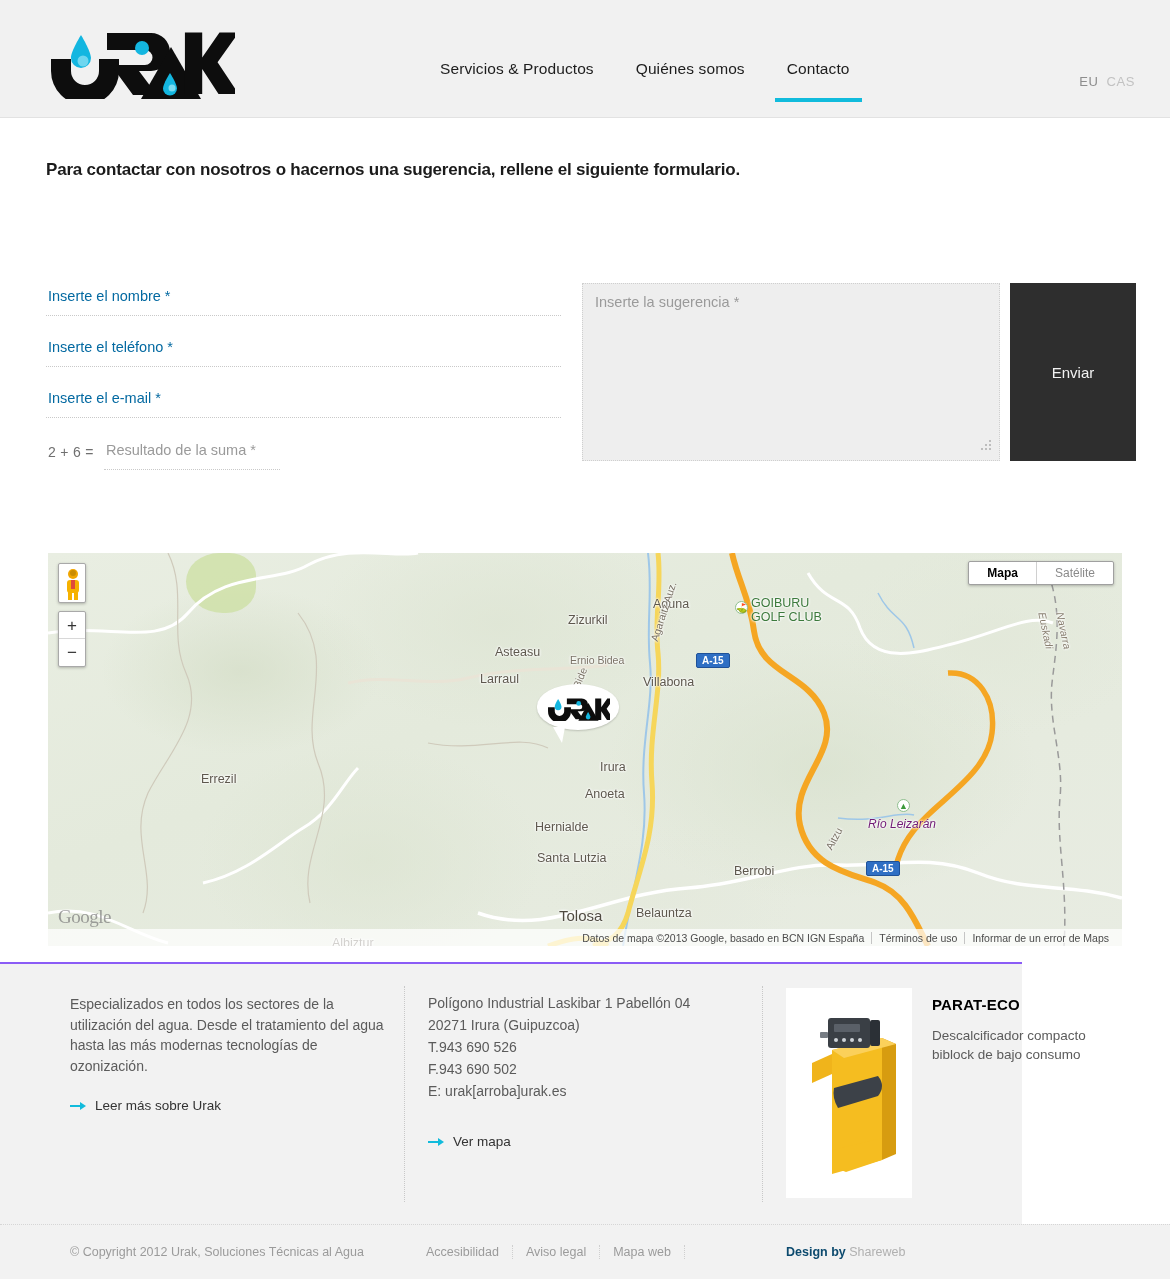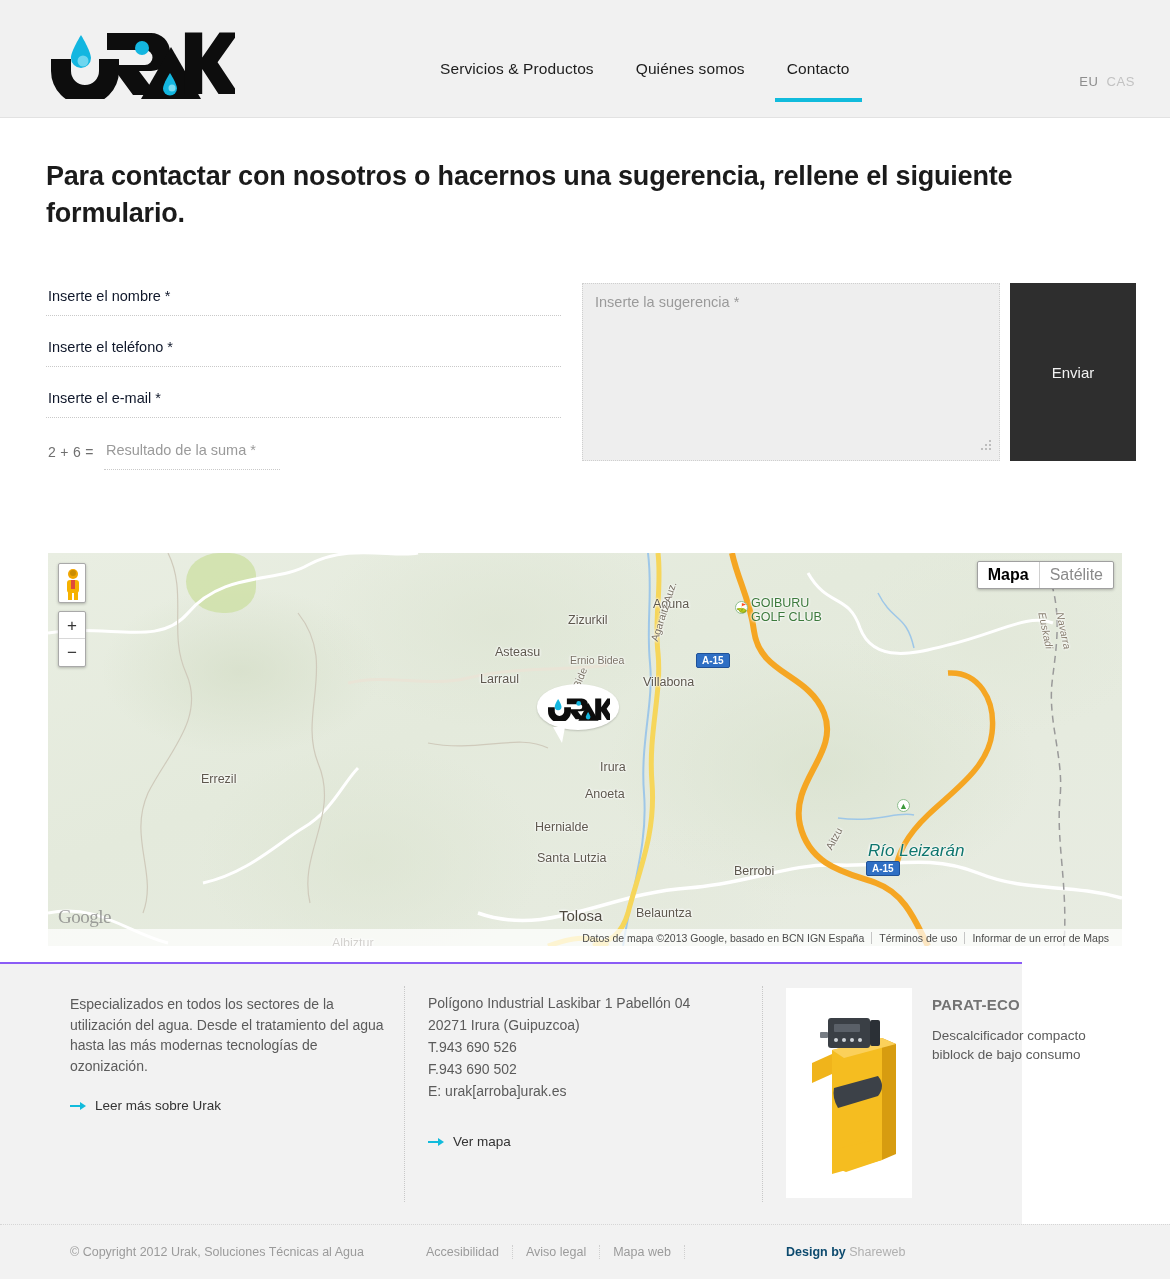--- a/index.html
+++ b/index.html
@@ -31,30 +31,30 @@
     background:#11bbdc;
   }
   .lang{ position:absolute; right:35px; top:74px; font-size:13px; letter-spacing:.6px; }
   .lang span{ cursor:pointer; }
   .lang .eu{ color:#8d8d8d; }
   .lang .cas{ color:#c2c2c2; margin-left:8px; }
 
   
   .page-title{
     position:absolute; left:46px; top:140px; width:1000px;
-    font-size:27px; line-height:37px; font-weight:bold; color:#1b1b1b;
+    font-size:17px; line-height:37px; font-weight:bold; color:#1b1b1b;
     letter-spacing:-.2px;
   }
 
   
   .form{ position:absolute; left:46px; top:282px; width:1090px; height:185px; }
   .form-left{ position:absolute; left:0; top:0; width:515px; }
   .field{ position:relative; height:51px; }
   .field .ph{
-    position:absolute; left:2px; top:6px; font-size:14.5px; color:#0f172a;text-align:right;
+    position:absolute; left:2px; top:6px; font-size:14.5px; color:#0369a1;text-align:right;
   }
   .field .line{
     position:absolute; left:0; right:0; top:33px; height:0;
     border-bottom:1px dotted #c9c9c9;
   }
   .captcha{ position:relative; height:40px; margin-top:1px;text-align:center; }
   .captcha .sum{
     position:absolute; left:2px; top:8px; font-size:14px; color:#6f6f6f; letter-spacing:.3px;
   }
   .captcha .ph{
@@ -106,21 +106,21 @@
     background:#cfe0a8; border-radius:50% 40% 45% 55%; opacity:.85;
   }
   svg.maplines{ position:absolute; inset:0; width:1074px; height:393px; }
   .maplabel{
     position:absolute; font-family:"Liberation Sans", sans-serif;
     font-size:12px; color:#6b6257; white-space:nowrap;
     text-shadow:0 0 3px #fff,0 0 3px #fff,0 0 2px #fff;
   }
   .maplabel.town{ font-size:12.5px; color:#5d574d; }
   .maplabel.road-lbl{ font-size:10.5px; color:#7a7266; }
-  .maplabel.park{ font-size:17px; color:#0f766e; font-style:italic;margin-top:24px; }
+  .maplabel.park{ font-size:12px; color:#701a75; font-style:italic; }
   .maplabel.golf{ font-size:12.5px; color:#3c7a3c; line-height:14px; }
   .maplabel.border-lbl{ font-size:10.5px; color:#8a8072; font-style:italic; }
   .shield{
     position:absolute; background:#2f6fc4; color:#fff; font-size:10px; font-weight:bold;
     padding:1px 5px; border-radius:2px; border:1px solid #1f5198;
     font-family:"Liberation Sans", sans-serif;
   }
   .park-icon{
     position:absolute; width:13px;height:13px;border-radius:50%;
     background:#fff;border:1px solid #8fbf8f; color:#3c9a3c; font-size:9px;
@@ -142,21 +142,21 @@
     height:27px; line-height:27px; text-align:center; font-size:17px; color:#333;
     font-family:"Liberation Sans", sans-serif;
   }
   .zoomctl div:first-child{ border-bottom:1px solid #d8d8d8; }
   .maptype{
     position:absolute; right:8px; top:8px; display:flex;
     background:#fff; border:1px solid #a0a0a0; border-radius:2px;
     box-shadow:0 1px 3px rgba(0,0,0,.25); overflow:hidden;
   }
   .maptype div{
-    font-size:16px; padding:4px 10px; cursor:pointer; color:#8a8a8a;
+    font-size:12px; padding:4px 18px; cursor:pointer; color:#8a8a8a;
     font-family:"Liberation Sans", sans-serif;
   }
   .maptype div.sel{ color:#000; font-weight:bold; border-right:1px solid #d0d0d0; }
   .map-footer{
     position:absolute; left:0; right:0; bottom:0; height:17px;
     background:rgba(255,255,255,.72);
     display:flex; justify-content:flex-end; align-items:center;
     font-size:10.5px; color:#4b4b4b; padding-right:6px;
     font-family:"Liberation Sans", sans-serif;
   }
@@ -193,21 +193,21 @@
     border-top:4px solid transparent; border-bottom:4px solid transparent;
     border-left:6px solid #11bbdc;
   }
   .addr{ font-size:14px; line-height:22px; color:#5b5b5b; }
 
   .prod-img{
     position:absolute; left:0; top:0; width:126px; height:210px;
     background:#fff; overflow:hidden;
   }
   .prod-info{ position:absolute; left:146px; top:8px; width:185px; }
-  .prod-title{ font-size:15px; font-weight:bold; color:#737373; letter-spacing:.2px; }
+  .prod-title{ font-size:15px; font-weight:bold; color:#000000; letter-spacing:.2px; }
   .prod-desc{ margin-top:13px; font-size:13.5px; line-height:19px; color:#5b5b5b; }
 
   
   .bottom{
     position:absolute; left:0; top:1224px; width:1170px; height:55px;
     background:#f2f2f2; border-top:1px dotted #d6d6d6;
     display:flex; align-items:center;
   }
   .bcopy{ position:absolute; left:70px; font-size:12.5px; color:#9b9b9b; }
   .blinks{ position:absolute; left:426px; display:flex; font-size:12.5px; }

